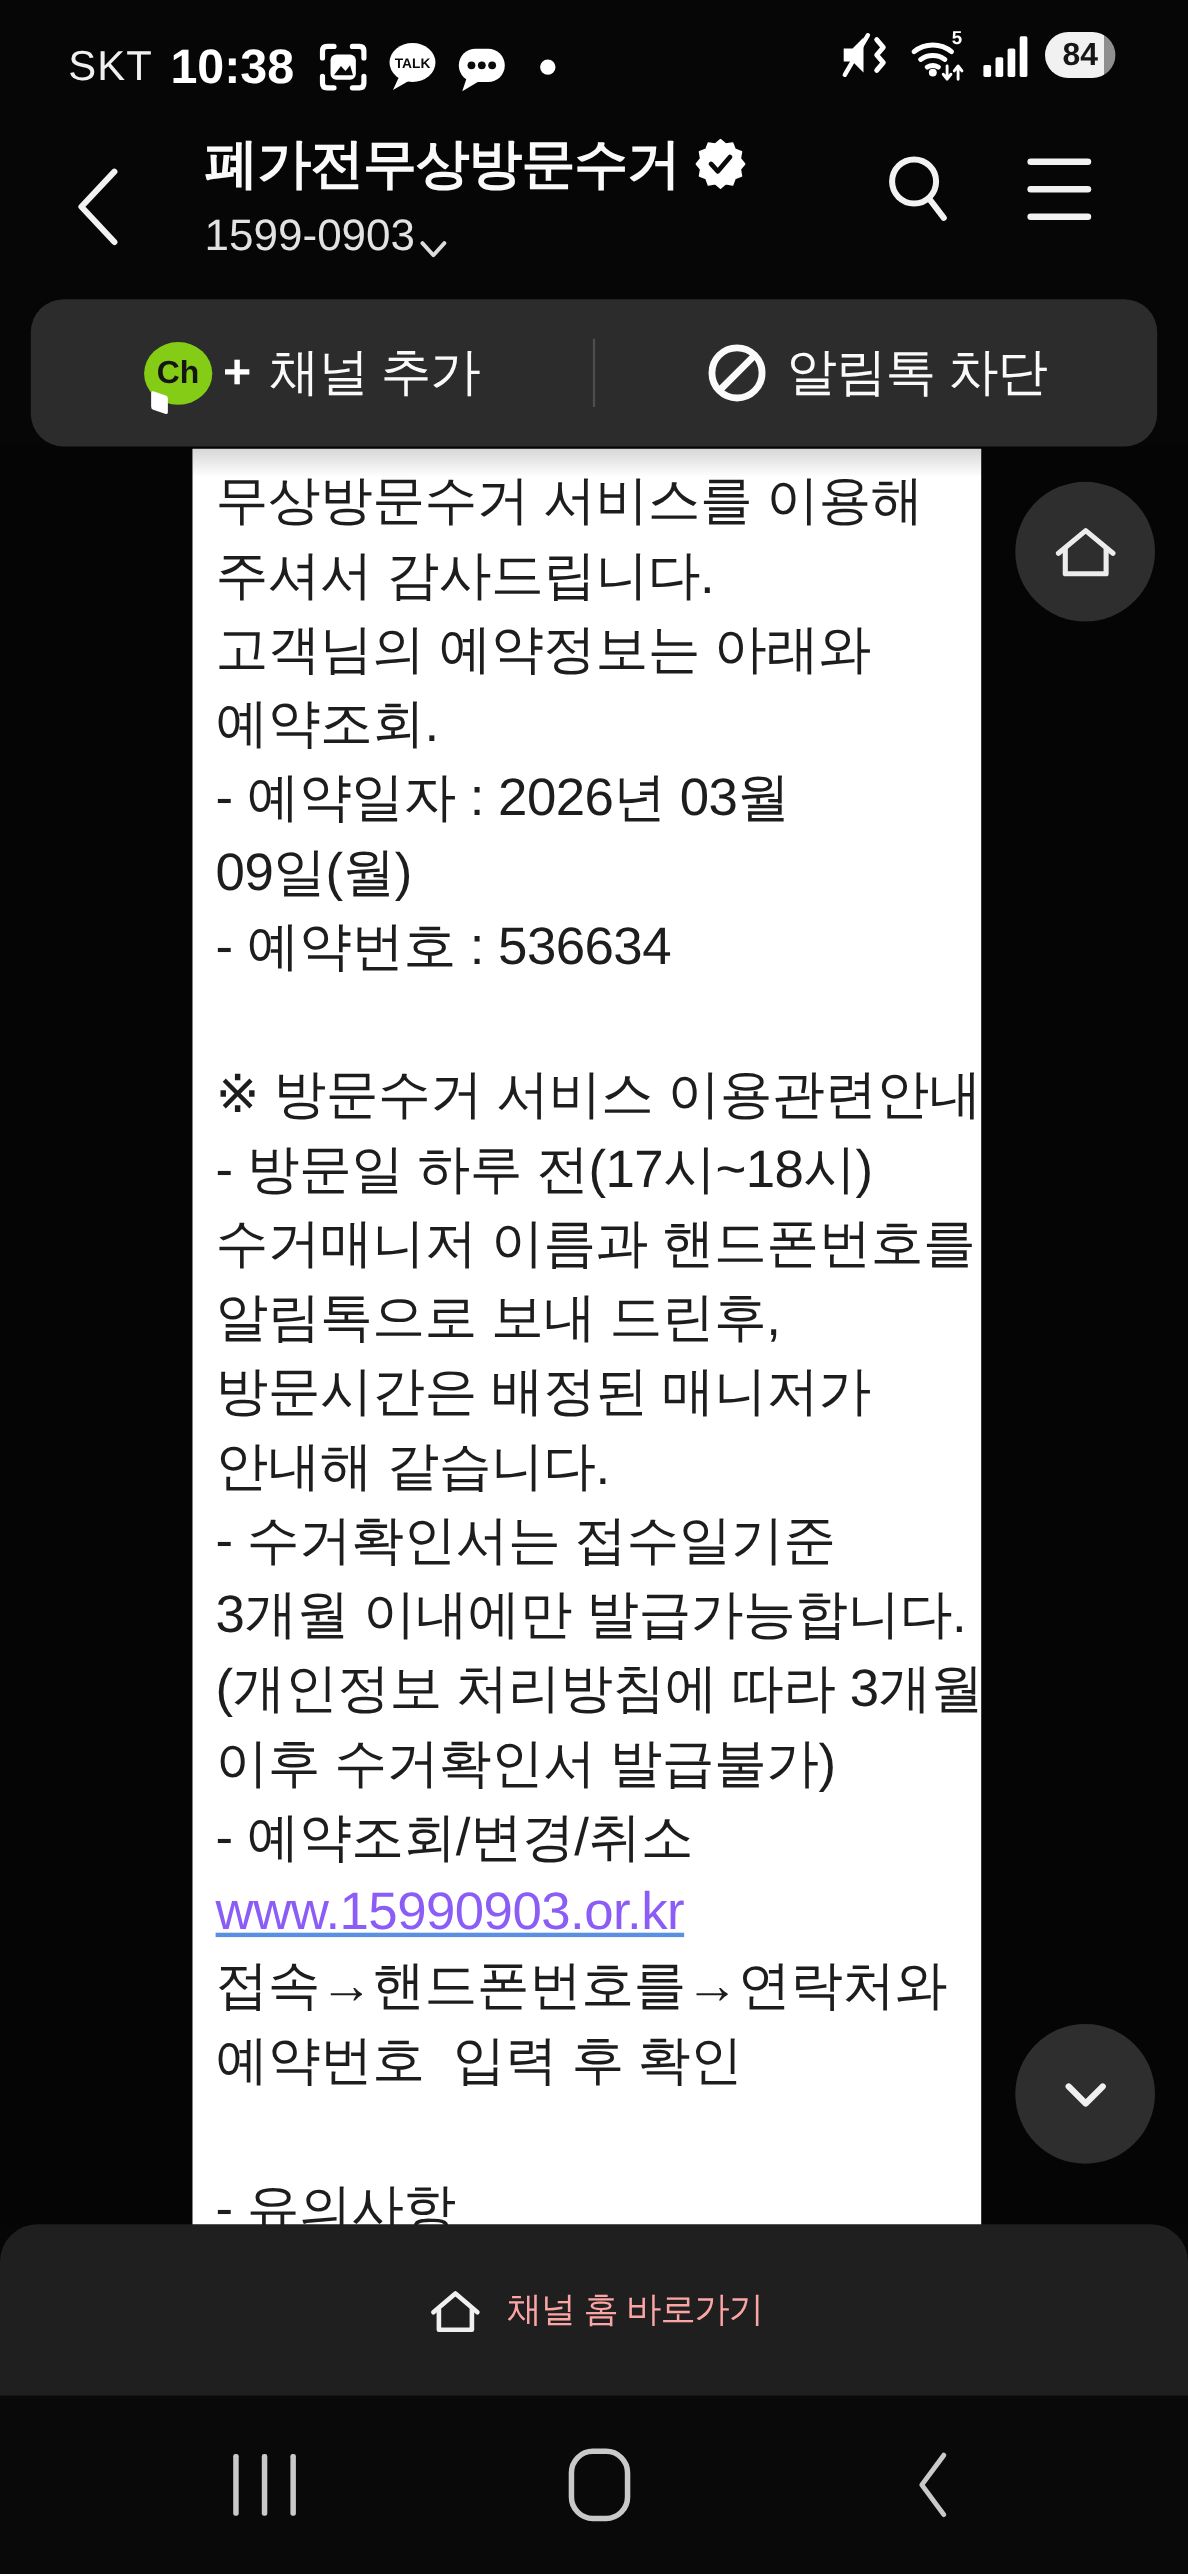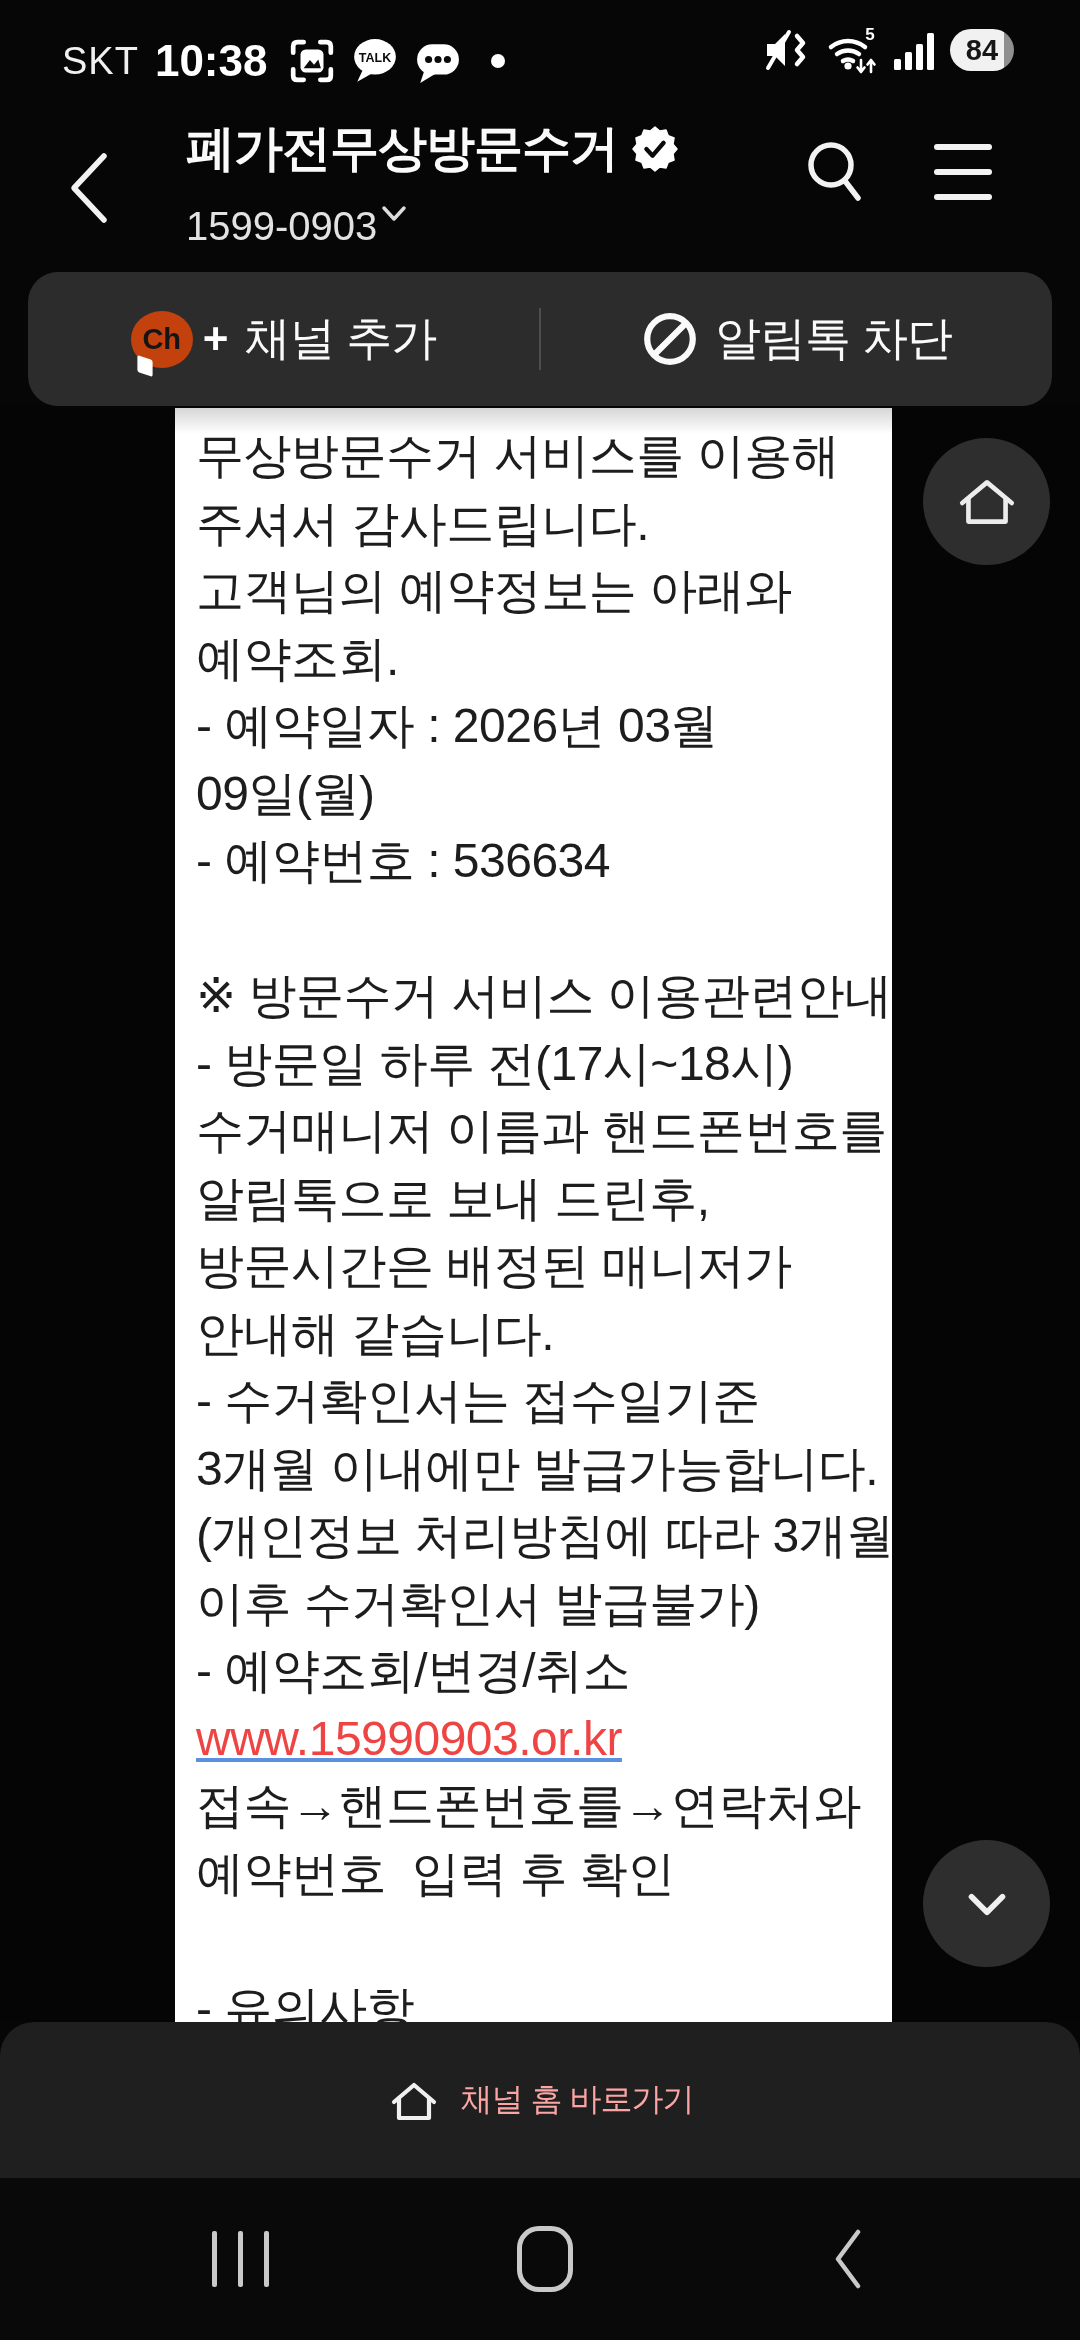--- a/index.html
+++ b/index.html
@@ -18,52 +18,52 @@
   .sb-dot{width:14px;height:14px;border-radius:50%;background:#fff;margin-left:14px;}
   .sb-right{position:absolute;right:66px;top:0;height:100px;display:flex;align-items:center;gap:14px;}
   .battery{width:64px;height:42px;border-radius:21px;display:flex;align-items:center;justify-content:center;overflow:hidden;}
   .battery span{font-size:29px;font-weight:700;color:#161616;}
   
   .header{position:absolute;left:0;top:108px;width:1080px;height:160px;padding-left:44px;}
   .back-btn{position:absolute;left:62px;top:30px;width:70px;height:100px;display:flex;align-items:center;}
   .title-block{position:absolute;left:186px;top:8px;}
   .title-row{display:flex;align-items:center;gap:14px;}
   .page-title{font-size:49px;font-weight:700;color:#fafafa;letter-spacing:-1px;}
-  .subtitle-row{display:flex;align-items:flex-start;gap:4px;margin-top:22px;}
+  .subtitle-row{display:flex;align-items:flex-end;gap:4px;margin-top:10px;}
   .subtitle{font-size:40px;color:#e2e2e2;}
   .search-btn{position:absolute;left:800px;top:28px;width:72px;height:72px;}
   .menu-btn{position:absolute;left:934px;top:36px;width:58px;height:56px;display:flex;flex-direction:column;justify-content:space-between;}
   .menu-bar{height:6px;border-radius:3px;background:#f2f2f2;}
   
   .action-bar{
     position:absolute;left:28px;top:272px;width:1024px;height:134px;
     background:#2c2c2c;border-radius:30px;display:flex;align-items:center;z-index:4;
   }
   .action-cell{flex:1;display:flex;align-items:center;justify-content:center;gap:16px;height:100%;}
   .action-label{font-size:46px;font-weight:500;color:#fafafa;letter-spacing:-1px;}
   .action-divider{width:2px;height:62px;background:#4e4e4e;}
-  .ch-badge{position:relative;width:62px;height:57px;background:#c2410c;border-radius:50%;
+  .ch-badge{position:relative;width:62px;height:57px;background:#84cc16;border-radius:50%;
     display:flex;align-items:center;justify-content:center;}
   .ch-badge:after{content:"";position:absolute;left:6px;bottom:-6px;width:16px;height:16px;background:#fff;
     transform:rotate(18deg) skew(18deg);border-radius:2px;}
   .ch-badge span{font-size:29px;font-weight:800;color:#151515;}
   .ch-plus{font-size:44px;font-weight:700;color:#fff;margin-left:-6px;}
   
   .chat-bg{position:absolute;left:0;top:406px;width:1080px;height:1616px;background:#050505;}
   .bubble{
     position:absolute;left:175px;top:408px;width:717px;height:1700px;background:#ffffff;
     padding:14px 0 0 0;box-sizing:border-box;z-index:1;overflow:hidden;
   }
   .bubble:before{content:"";position:absolute;left:0;top:0;width:100%;height:26px;
     background:linear-gradient(rgba(0,0,0,0.16),rgba(0,0,0,0));pointer-events:none;}
   .msg-line{
     height:67.5px;line-height:67.5px;font-size:48px;color:#1d1d1d;
     padding-left:21px;white-space:pre;letter-spacing:-0.5px;
   }
-  .msg-line .link-text{color:#ef4444;text-decoration:underline;text-decoration-color:#5b90e0;cursor:pointer;}
+  .msg-line .link-text{color:#8b5cf6;text-decoration:underline;text-decoration-color:#5b90e0;cursor:pointer;}
   
   .fab{position:absolute;width:127px;height:127px;border-radius:50%;background:#2e2e2e;
     display:flex;align-items:center;justify-content:center;z-index:3;}
   .fab-home{left:923px;top:438px;}
   .fab-down{left:923px;top:1840px;}
   
   .bottom-bar{
     position:absolute;left:0;top:2022px;width:1080px;height:156px;background:#1f1f1f;
     border-radius:34px 34px 0 0;display:flex;align-items:center;justify-content:center;gap:20px;z-index:5;
   }

